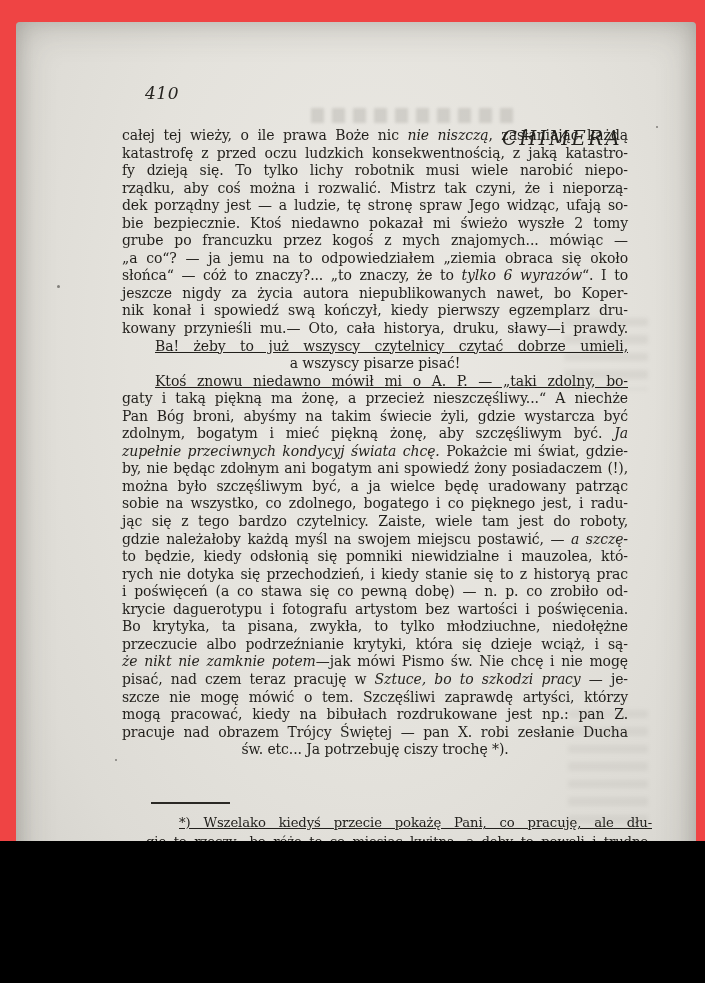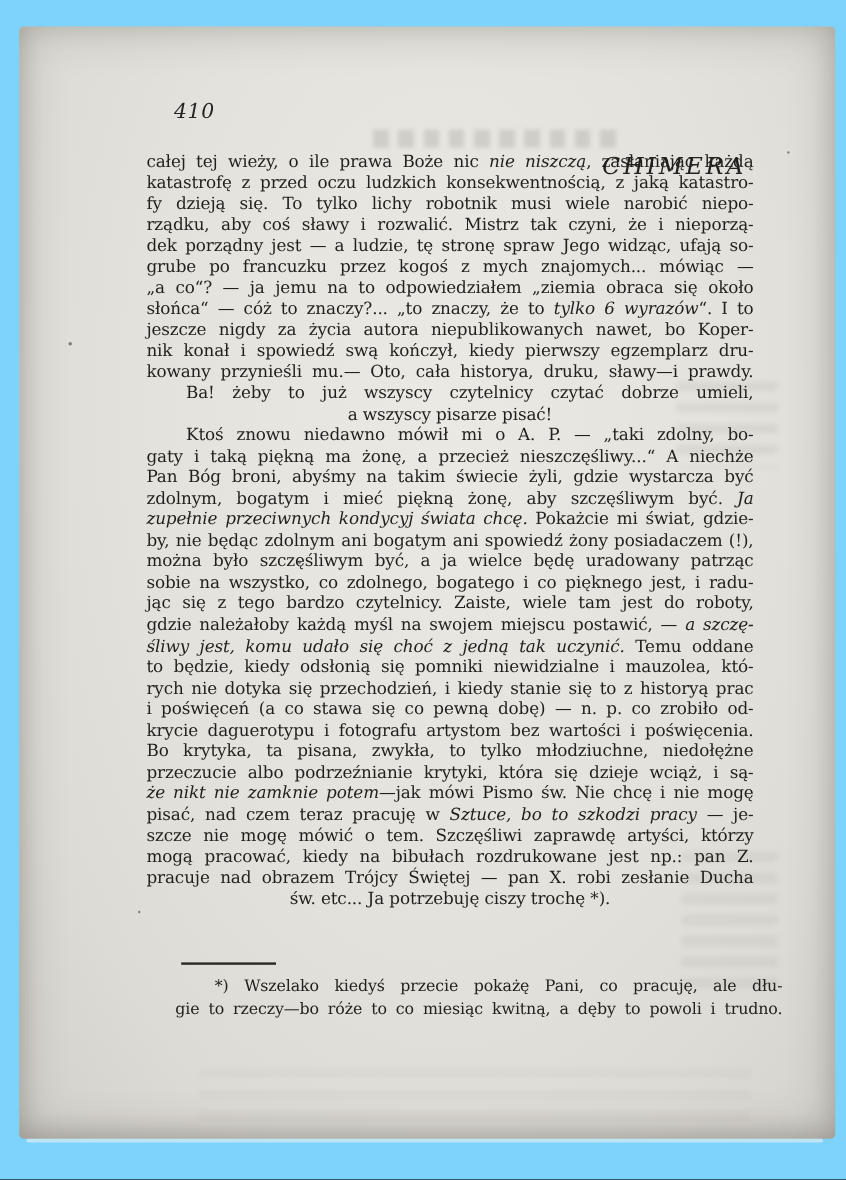--- a/index.html
+++ b/index.html
@@ -1,18 +1,18 @@
 <!DOCTYPE html>
 <html><head>
 <meta charset="utf-8">
 <style>
   html,body{margin:0;padding:0;background:#000;}
   .screen{
-    position:relative;width:705px;height:983px;overflow:hidden;
-    background:#7dd3fc;
+    position:relative;width:705px;height:841px;overflow:hidden;
+    background:#ef4444;
     font-family:"DejaVu Serif", serif;
   }
   
   .paper{
     position:absolute;left:16px;top:22px;width:680px;height:927px;
     border-radius:4px;
     background:
       radial-gradient(ellipse at 52% 34%, #ebe9e4 0%, #e4e2dc 48%, #dddbd5 76%, #d2d0ca 100%);
     box-shadow: inset 0 0 38px rgba(60,58,52,.28), inset 0 -6px 18px rgba(70,68,62,.18);
   }
@@ -35,21 +35,21 @@
     font-size:14px;color:#211f1b;letter-spacing:-.1px;
     text-rendering:optimizeLegibility;
   }
   .footnote-text{
     position:absolute;left:106px;top:791px;width:506px;
     font-size:13.2px;color:#23211d;letter-spacing:-.1px;margin-left:24px;
   }
   .line{white-space:nowrap;height:17.55px;line-height:17.55px;text-align:center;}
   .footnote-text .line{height:19px;line-height:19px;}
   .line.just{text-align:justify;text-align-last:justify;}
-  .line.ind{padding-left:33px;}
+  .line.ind{padding-left:33px;text-decoration:underline;}
   .line em{font-style:italic;margin-top:12px;}
   .footnote-rule{
     position:absolute;left:135px;top:780px;width:79px;height:2px;
     background:#2a2824;
   }
   
   .ghost{position:absolute;pointer-events:none;}
   .ghost-header{
     left:295px;top:86px;width:205px;height:15px;opacity:.33;filter:blur(1.6px);
     background:repeating-linear-gradient(90deg, rgba(105,102,95,.55) 0 13px, rgba(105,102,95,0) 13px 21px);
@@ -85,41 +85,41 @@
 
     <div class="ghost ghost-header"></div>
     <div class="ghost ghost-mid"></div>
     <div class="ghost ghost-low"></div>
     <div class="ghost ghost-bottom"></div>
 
     <div class="body-text" id="body-text">
         <div class="line just"><span>całej tej wieży, o ile prawa Boże nic </span><em>nie niszczą</em><span>, zasłaniając każdą</span></div>
         <div class="line just"><span>katastrofę z przed oczu ludzkich konsekwentnością, z jaką katastro-</span></div>
         <div class="line just"><span>fy dzieją się. To tylko lichy robotnik musi wiele narobić niepo-</span></div>
-        <div class="line just"><span>rządku, aby coś sławy i rozwalić. Mistrz tak czyni, że i nieporzą-</span></div>
+        <div class="line just"><span>rządku, aby coś można i rozwalić. Mistrz tak czyni, że i nieporzą-</span></div>
         <div class="line just"><span>dek porządny jest — a ludzie, tę stronę spraw Jego widząc, ufają so-</span></div>
+        <div class="line just"><span>bie bezpiecznie. Ktoś niedawno pokazał mi świeżo wyszłe 2 tomy</span></div>
         <div class="line just"><span>grube po francuzku przez kogoś z mych znajomych... mówiąc —</span></div>
         <div class="line just"><span>„a co“? — ja jemu na to odpowiedziałem „ziemia obraca się około</span></div>
         <div class="line just"><span>słońca“ — cóż to znaczy?... „to znaczy, że to </span><em>tylko 6 wyrazów</em><span>“. I to</span></div>
         <div class="line just"><span>jeszcze nigdy za życia autora niepublikowanych nawet, bo Koper-</span></div>
         <div class="line just"><span>nik konał i spowiedź swą kończył, kiedy pierwszy egzemplarz dru-</span></div>
         <div class="line just"><span>kowany przynieśli mu.— Oto, cała historya, druku, sławy—i prawdy.</span></div>
         <div class="line just ind"><span>Ba! żeby to już wszyscy czytelnicy czytać dobrze umieli,</span></div>
         <div class="line"><span>a wszyscy pisarze pisać!</span></div>
         <div class="line just ind"><span>Ktoś znowu niedawno mówił mi o A. P. — „taki zdolny, bo-</span></div>
         <div class="line just"><span>gaty i taką piękną ma żonę, a przecież nieszczęśliwy...“ A niechże</span></div>
         <div class="line just"><span>Pan Bóg broni, abyśmy na takim świecie żyli, gdzie wystarcza być</span></div>
         <div class="line just"><span>zdolnym, bogatym i mieć piękną żonę, aby szczęśliwym być. </span><em>Ja</em></div>
         <div class="line just"><em>zupełnie przeciwnych kondycyj świata chcę.</em><span> Pokażcie mi świat, gdzie-</span></div>
         <div class="line just"><span>by, nie będąc zdolnym ani bogatym ani spowiedź żony posiadaczem (!),</span></div>
         <div class="line just"><span>można było szczęśliwym być, a ja wielce będę uradowany patrząc</span></div>
         <div class="line just"><span>sobie na wszystko, co zdolnego, bogatego i co pięknego jest, i radu-</span></div>
         <div class="line just"><span>jąc się z tego bardzo czytelnicy. Zaiste, wiele tam jest do roboty,</span></div>
         <div class="line just"><span>gdzie należałoby każdą myśl na swojem miejscu postawić, — </span><em>a szczę-</em></div>
-        <div class="line just"><em>śliwy jest, komu udało się choć z jedną tak uczynić.</em><span> Temu oddane</span></div>
         <div class="line just"><span>to będzie, kiedy odsłonią się pomniki niewidzialne i mauzolea, któ-</span></div>
         <div class="line just"><span>rych nie dotyka się przechodzień, i kiedy stanie się to z historyą prac</span></div>
         <div class="line just"><span>i poświęceń (a co stawa się co pewną dobę) — n. p. co zrobiło od-</span></div>
         <div class="line just"><span>krycie daguerotypu i fotografu artystom bez wartości i poświęcenia.</span></div>
         <div class="line just"><span>Bo krytyka, ta pisana, zwykła, to tylko młodziuchne, niedołężne</span></div>
         <div class="line just"><span>przeczucie albo podrzeźnianie krytyki, która się dzieje wciąż, i są-</span></div>
         <div class="line just"><em>że nikt nie zamknie potem</em><span>—jak mówi Pismo św. Nie chcę i nie mogę</span></div>
         <div class="line just"><span>pisać, nad czem teraz pracuję w </span><em>Sztuce, bo to szkodzi pracy</em><span> — je-</span></div>
         <div class="line just"><span>szcze nie mogę mówić o tem. Szczęśliwi zaprawdę artyści, którzy</span></div>
         <div class="line just"><span>mogą pracować, kiedy na bibułach rozdrukowane jest np.: pan Z.</span></div>

